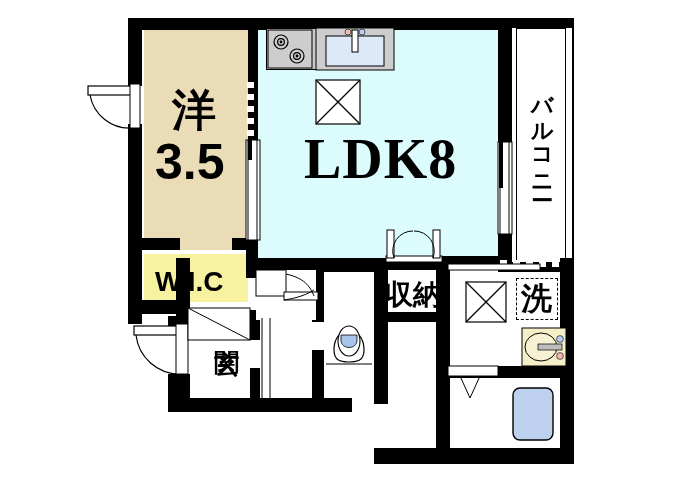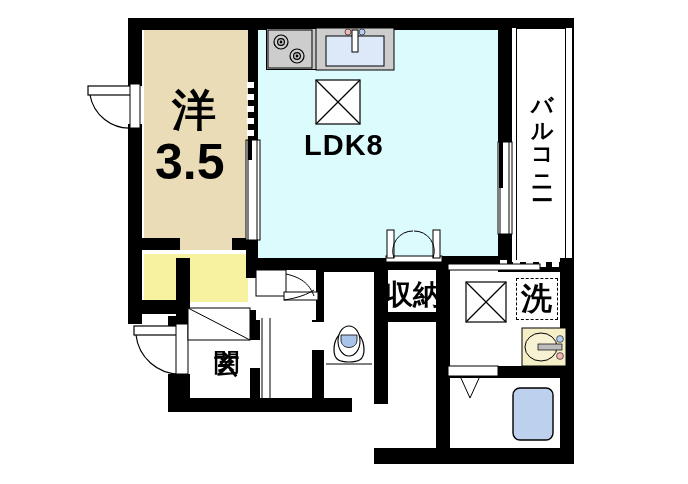--- a/index.html
+++ b/index.html
@@ -10,21 +10,21 @@
   .wall{background:#000000;}
   .room-beige{background:#e9dcb6;}
   .room-cyan{background:#dcfbfd;}
   .room-yellow{background:#f7f2a0;}
   .room-white{background:#ffffff;}
   .gray-counter{background:#c9c9c9;border:1px solid #000;}
   
   .lbl{position:absolute;color:#000;font-weight:bold;line-height:1;white-space:nowrap;}
   .lbl-yo{font-size:44px;font-family:"DejaVu Sans", sans-serif;}
   .lbl-num{font-size:50px;font-family:"Liberation Sans", sans-serif;}
-  .lbl-ldk{font-size:29px;font-family:Liberation Sans, sans-serif;letter-spacing:1px;}
+  .lbl-ldk{font-size:56px;font-family:Liberation Serif, serif;letter-spacing:1px;}
   .lbl-wic{font-size:28px;font-family:"Liberation Sans", sans-serif;}
   .lbl-jp{font-size:25px;font-family:"DejaVu Sans", sans-serif;}
   .lbl-jp-sm{font-size:28px;font-family:"DejaVu Sans", sans-serif;}
   .lbl-vert{font-size:22px;font-family:"DejaVu Sans", sans-serif;writing-mode:vertical-rl;text-orientation:upright;line-height:1.15;letter-spacing:2px;}
   .thin{border:1px solid #000;}
   svg{display:block;overflow:visible;}
 </style>
 </head>
 <body>
 
@@ -229,20 +229,21 @@
   <svg class="abs" style="left:508px;top:384px;width:50px;height:62px;" width="50" height="62">
     <rect x="0" y="0" width="50" height="62" fill="#fff"></rect>
     <rect x="5" y="4" width="40" height="52" rx="7" ry="7" fill="#bdd0ee" stroke="#000" stroke-width="1.4"></rect>
   </svg>
 
   <span class="lbl lbl-yo" style="left:172px;top:88px;">洋</span>
   <span class="lbl lbl-num" style="left:155px;top:137px;text-align:right;">3.5</span>
 
   <span class="lbl lbl-ldk" style="left:304px;top:131px;">LDK8</span>
 
+  <span class="lbl lbl-wic" style="left:155px;top:268px;">W.I.C</span>
 
   <span class="lbl lbl-jp" style="left:213px;top:330px;writing-mode:vertical-rl;text-orientation:upright;line-height:1.05;">玄関</span>
 
   <span class="lbl lbl-jp-sm" style="left:385px;top:281px;">収納</span>
 
   <span class="lbl lbl-vert" style="left:530px;top:80px;">バルコニー</span>
 
   <span class="lbl lbl-jp" style="left:521px;top:283px;font-size:31px;">洗</span>
 
 </div>

